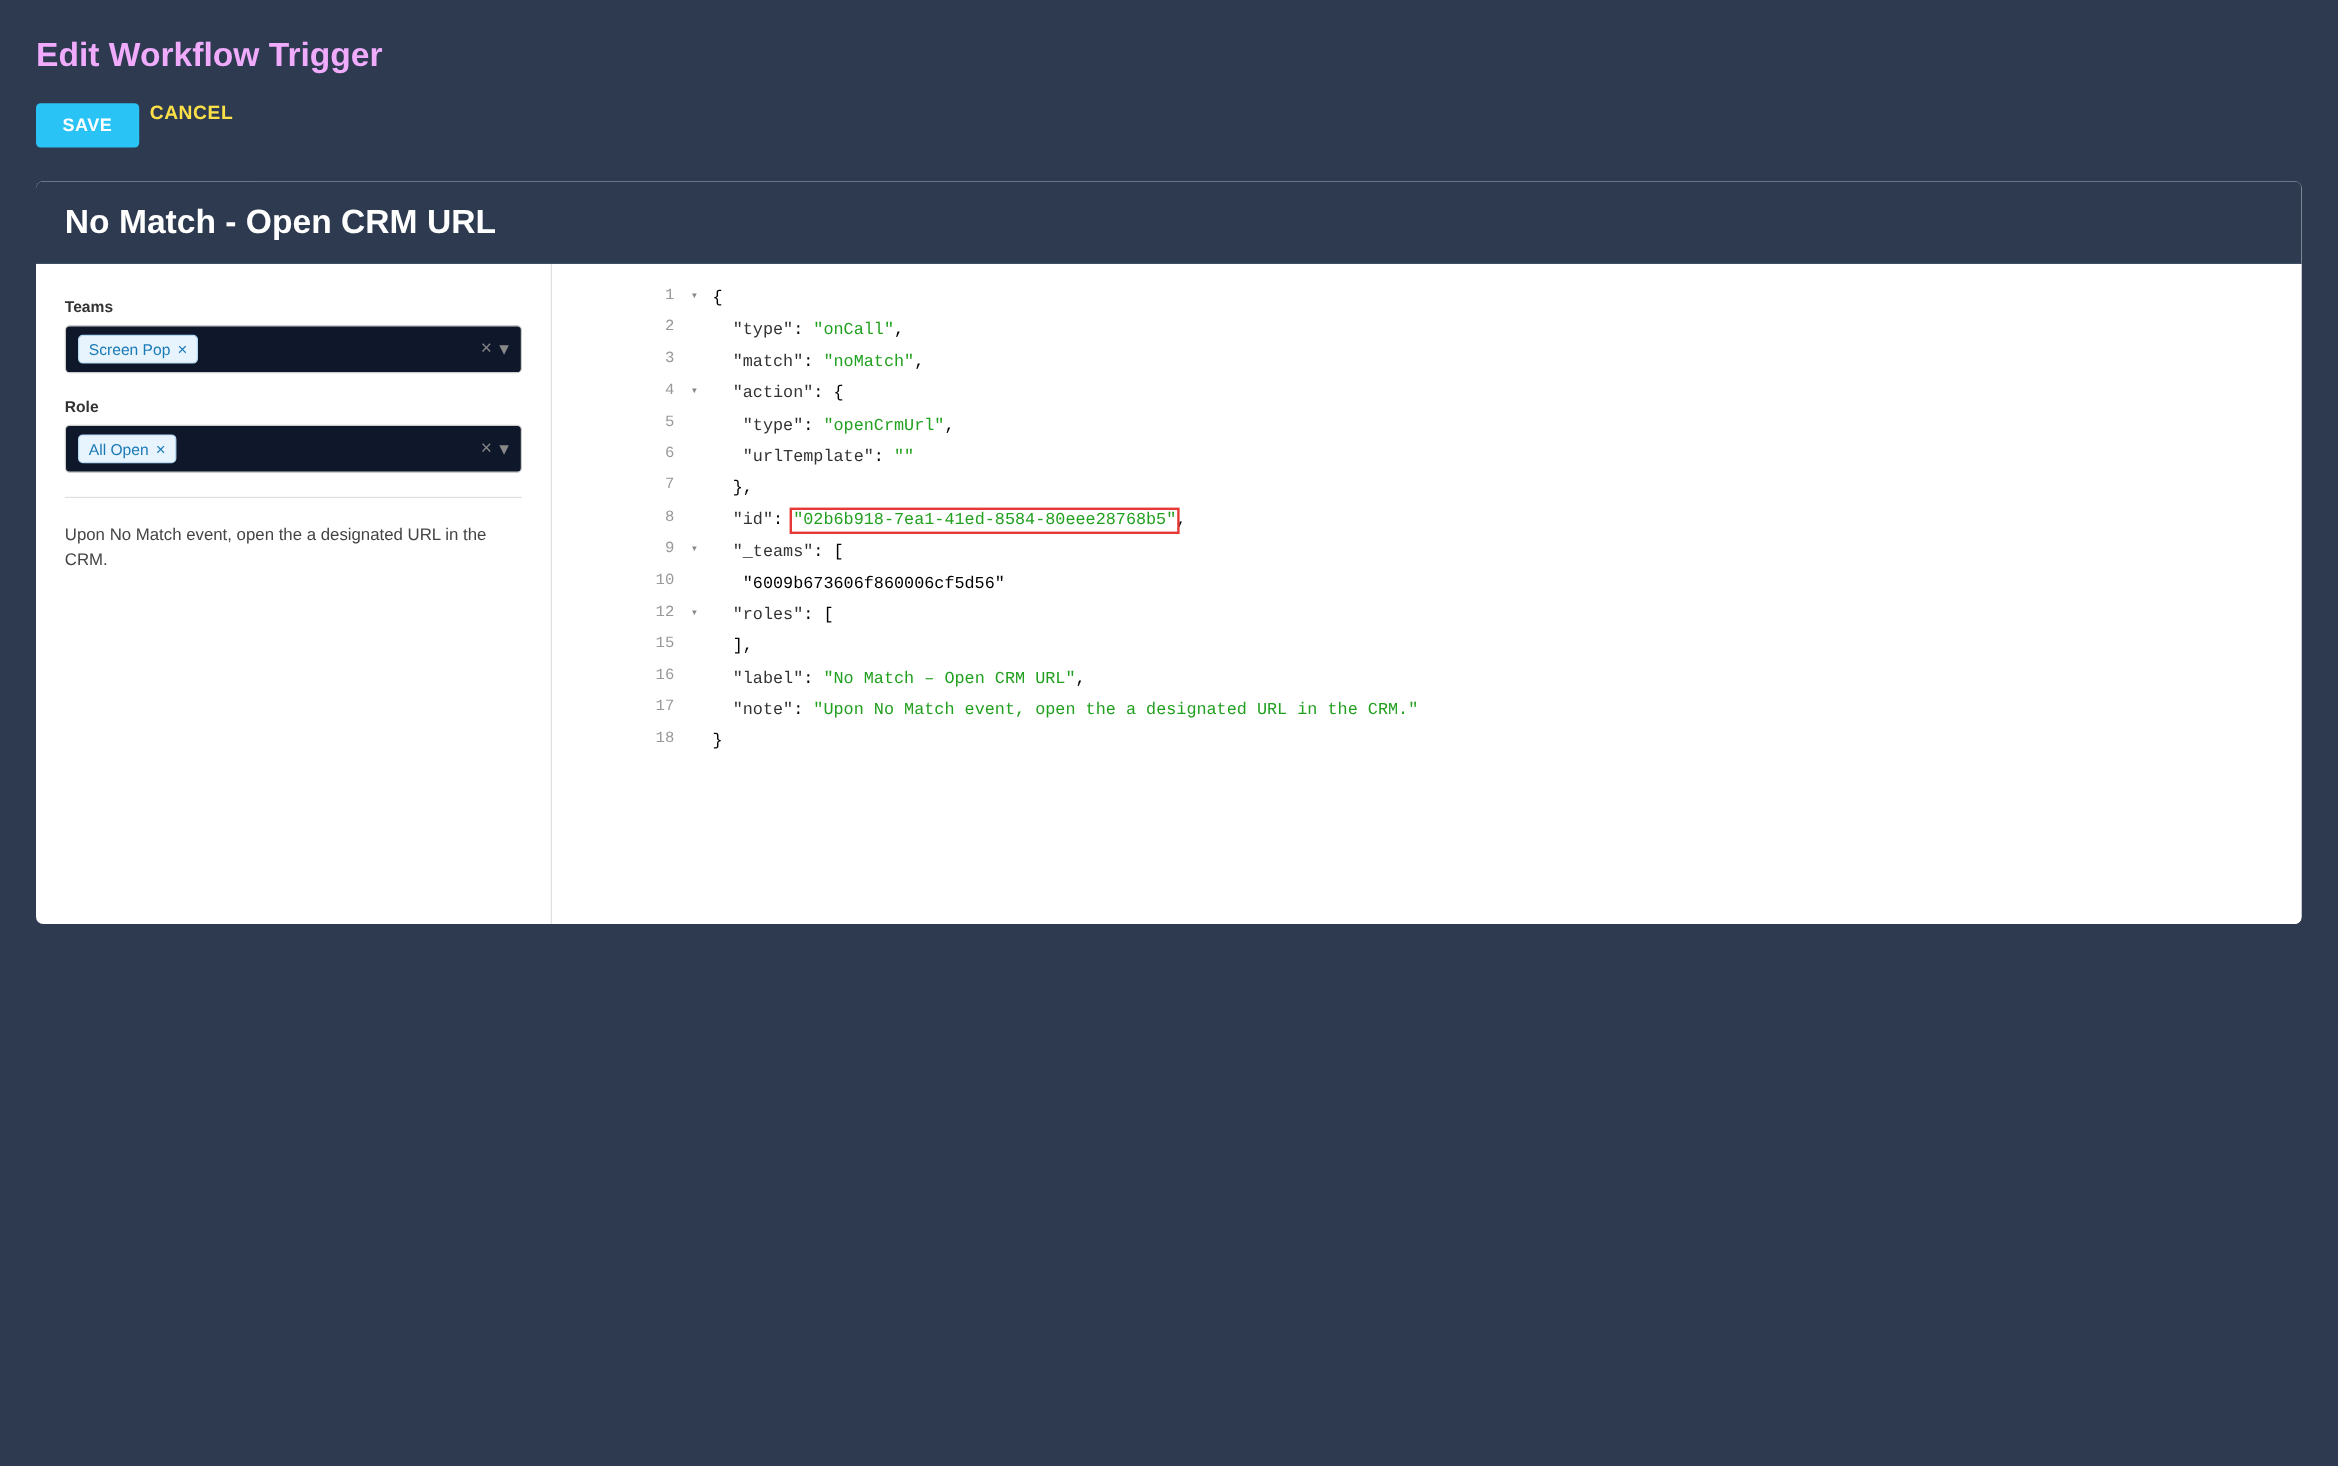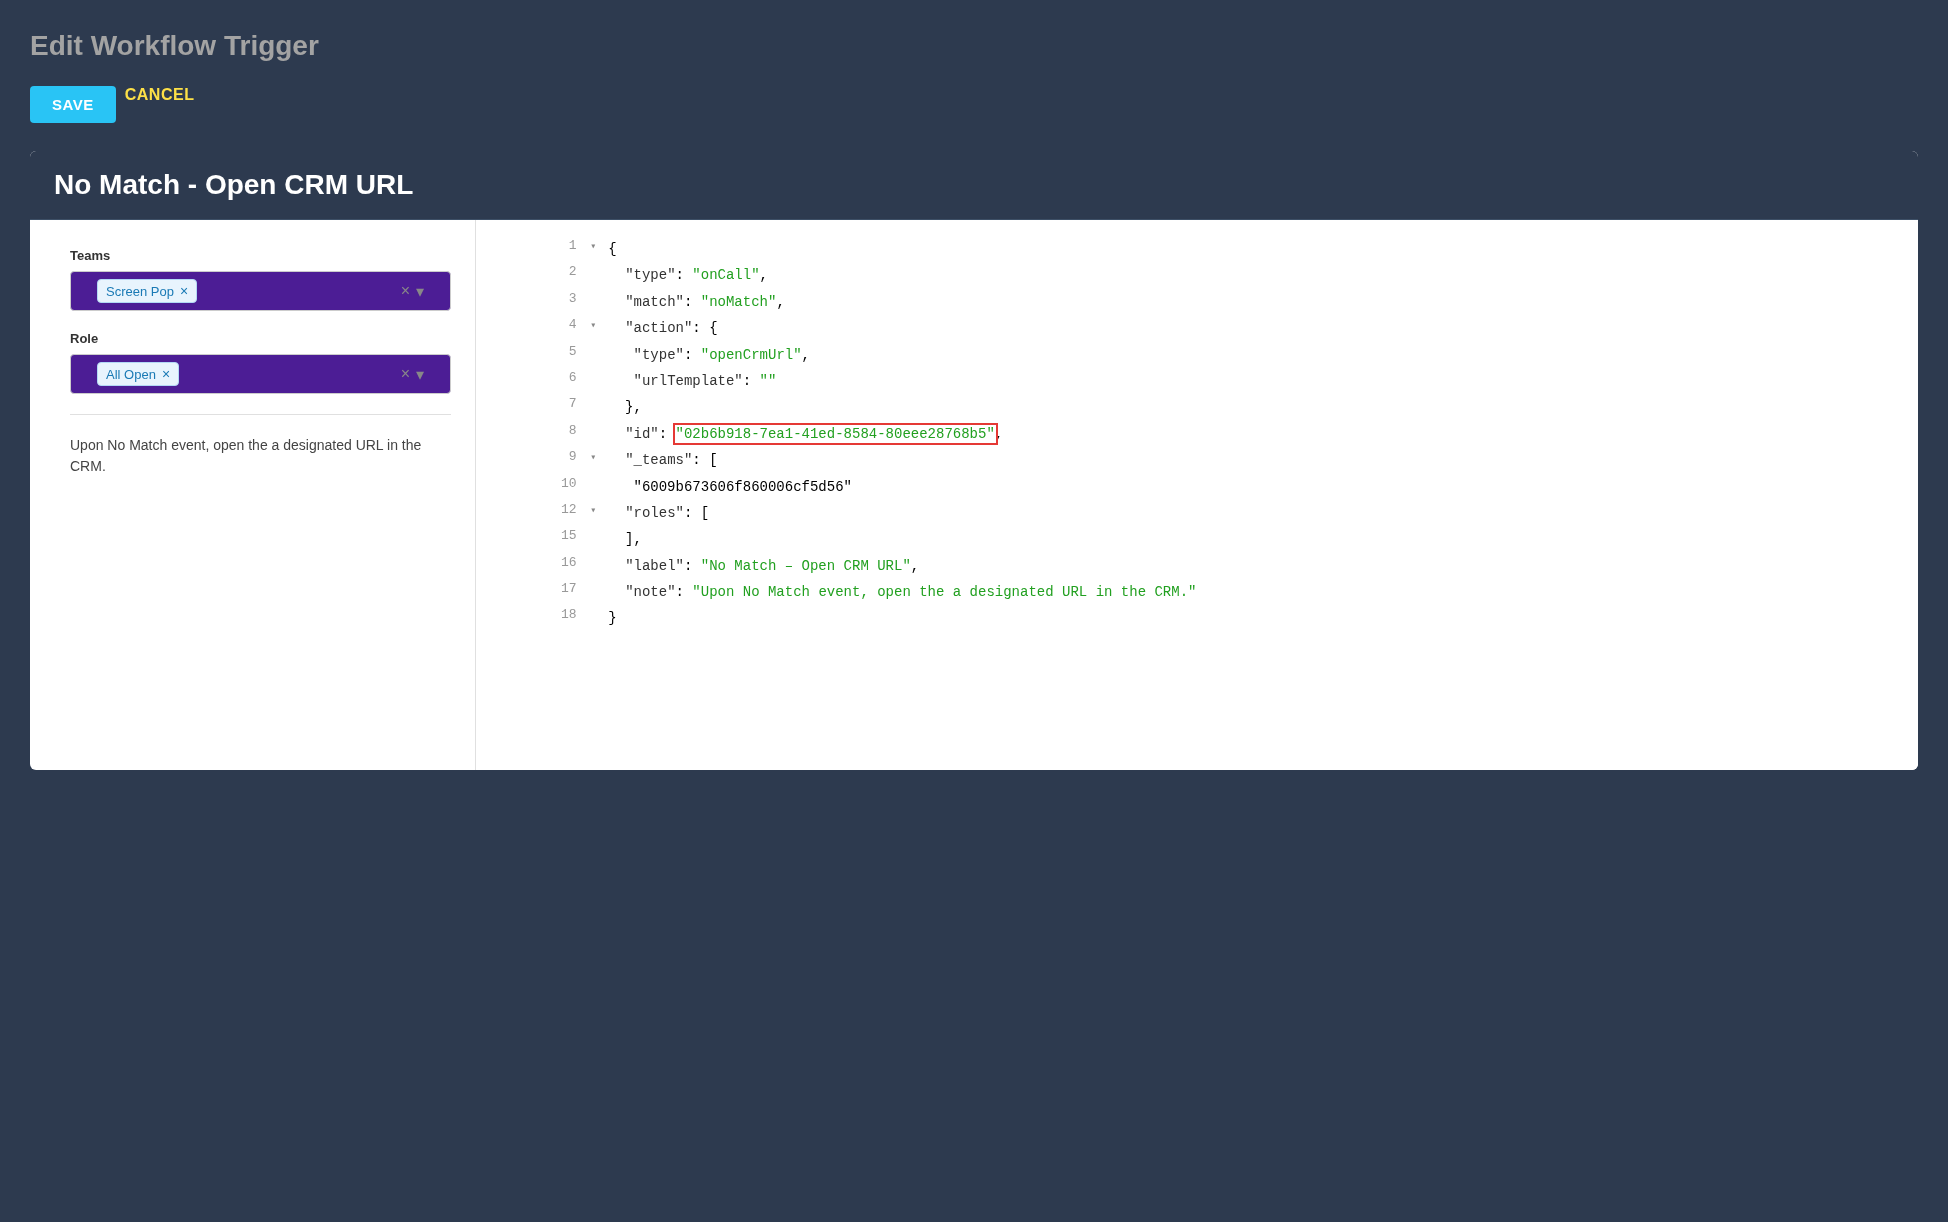--- a/index.html
+++ b/index.html
@@ -3,21 +3,21 @@
   <meta charset="utf-8">
   <style>
     * { box-sizing: border-box; margin: 0; padding: 0; }
     body {
       background-color: #2d3a4f;
       font-family: -apple-system, BlinkMacSystemFont, 'Segoe UI', sans-serif;
       padding: 30px;
       min-height: 100vh;
     }
     .page-title {
-      color: #a3a3a3;
+      color: #f0abfc;
       font-size: 28px;
       font-weight: 700;
       margin-bottom: 24px;
     }
     .toolbar {
       display: flex;
       align-items: flex-start;
       gap: 9px;
       margin-bottom: 28px;
     }
@@ -50,41 +50,40 @@
       background: #2d3a4f;
       color: #ffffff;
       font-size: 28px;
       font-weight: 700;
       padding: 18px 24px;
       border-bottom: 1px solid #3d4f66;
     }
     .card-body {
       display: flex;
       min-height: 550px;
-      margin-left: 16px;
     }
     .left-panel {
       width: 430px;
       flex-shrink: 0;
       padding: 28px 24px;
       border-right: 1px solid #e0e0e0;
     }
     .field-label {
       font-size: 13px;
       font-weight: 600;
       color: #333333;
       margin-bottom: 8px;
     }
     .tag-input {
       display: flex;
       align-items: center;
       border: 1px solid #cccccc;
       border-radius: 4px;
-      padding: 6px 26px;
-      background: #4c1d95;
+      padding: 6px 10px;
+      background: #0f172a;
       min-height: 40px;
       margin-bottom: 20px;
     }
     .tag {
       background: #e8f4fd;
       color: #1a7ab5;
       border: 1px solid #b3d9f5;
       border-radius: 4px;
       padding: 3px 8px;
       font-size: 13px;

